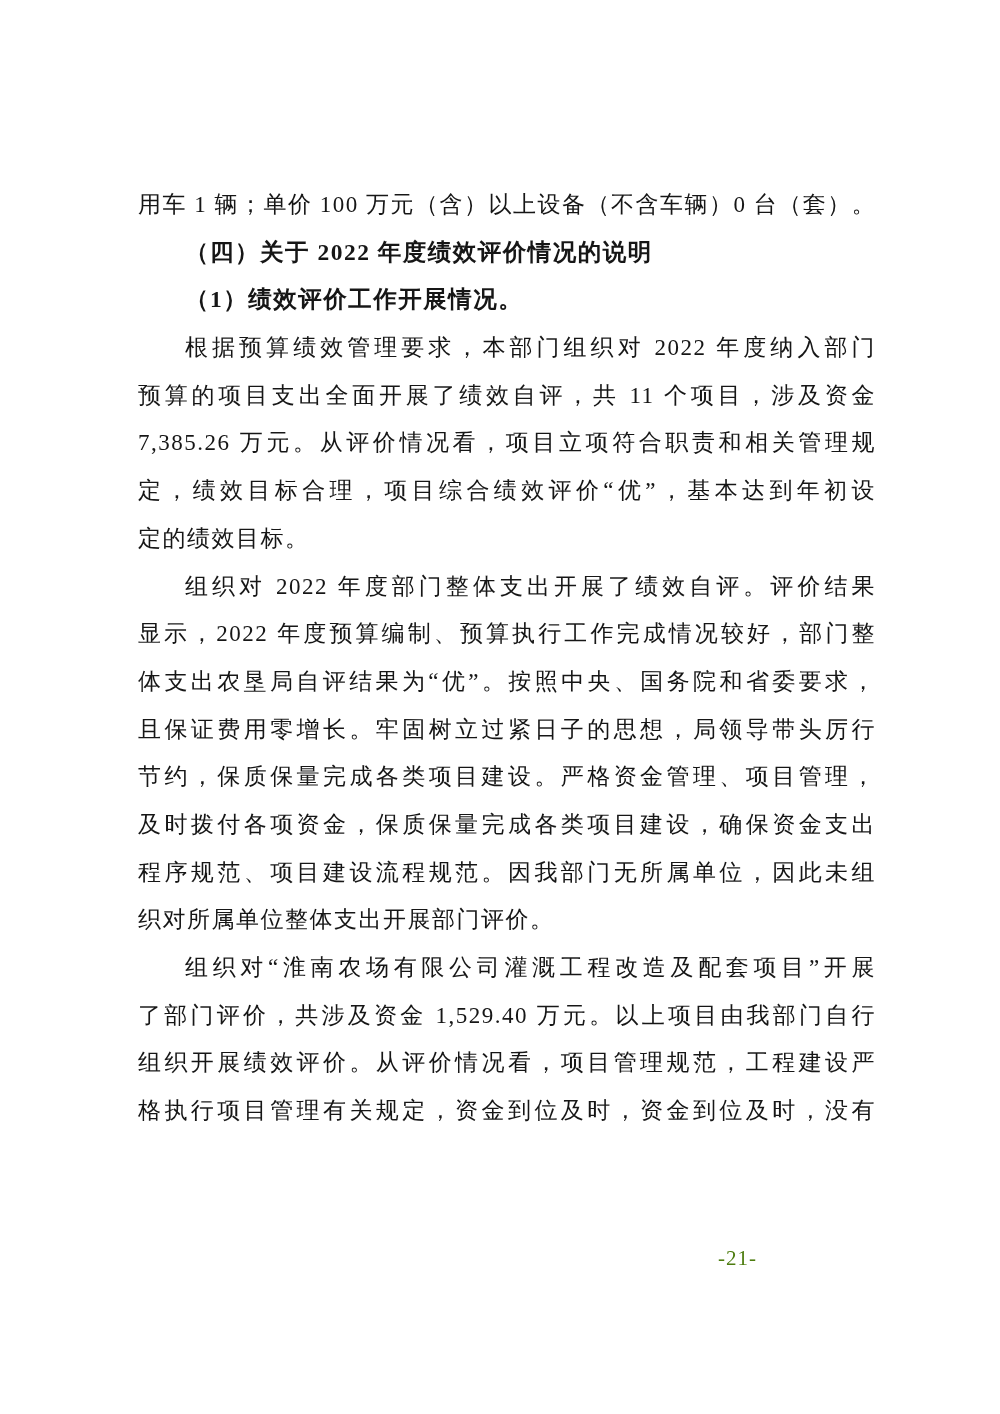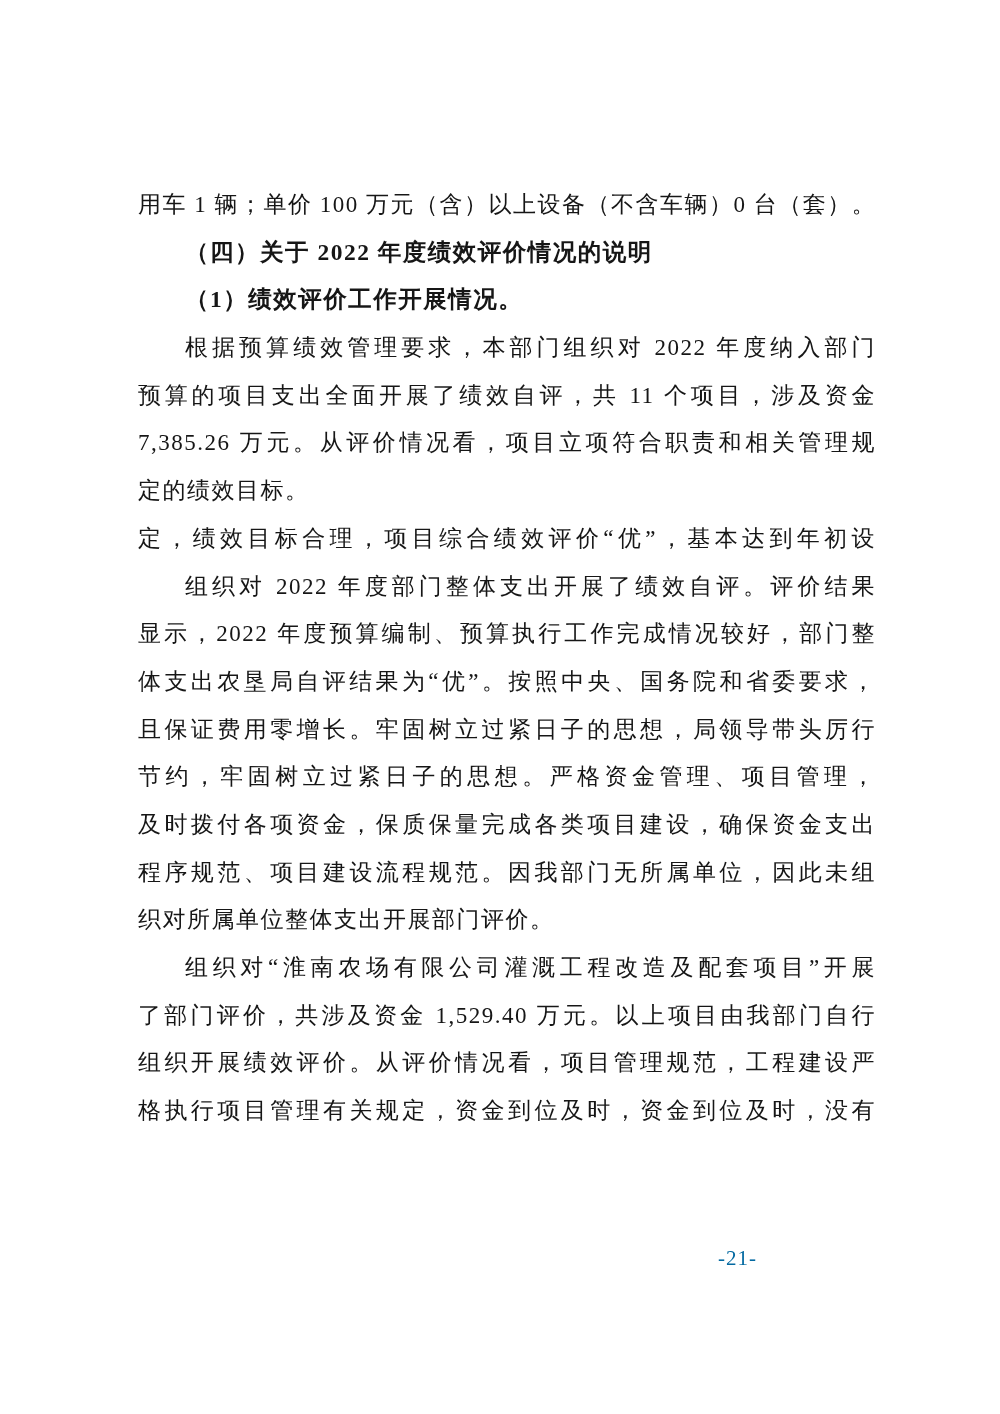--- a/index.html
+++ b/index.html
@@ -48,46 +48,46 @@
     text-align-last: left;
     text-indent: 47px;
     font-size: 23.5px;
   }
   .pagenum {
     position: absolute;
     top: 1246px;
     right: 122px;
     font-size: 21px;
     letter-spacing: 1px;
-    color: #0369a1;
+    color: #4d7c0f;
   }
 </style>
 </head>
 <body>
 
 <div class="page">
   <div class="content">
 
     <div class="ln">用车 1 辆；单价 100 万元（含）以上设备（不含车辆）0 台（套）。</div>
 
     <div class="ln heading">（四）关于 2022 年度绩效评价情况的说明</div>
 
     <div class="ln heading">（1）绩效评价工作开展情况。</div>
 
     <div class="ln indent">根据预算绩效管理要求，本部门组织对 2022 年度纳入部门</div>
     <div class="ln">预算的项目支出全面开展了绩效自评，共 11 个项目，涉及资金</div>
     <div class="ln">7,385.26 万元。从评价情况看，项目立项符合职责和相关管理规</div>
+    <div class="ln">定，绩效目标合理，项目综合绩效评价“优”，基本达到年初设</div>
     <div class="ln end">定的绩效目标。</div>
-    <div class="ln">定，绩效目标合理，项目综合绩效评价“优”，基本达到年初设</div>
 
     <div class="ln indent">组织对 2022 年度部门整体支出开展了绩效自评。评价结果</div>
     <div class="ln">显示，2022 年度预算编制、预算执行工作完成情况较好，部门整</div>
     <div class="ln">体支出农垦局自评结果为“优”。按照中央、国务院和省委要求，</div>
     <div class="ln">且保证费用零增长。牢固树立过紧日子的思想，局领导带头厉行</div>
-    <div class="ln">节约，牢固树立过紧日子的思想。严格资金管理、项目管理，</div>
+    <div class="ln">节约，保质保量完成各类项目建设。严格资金管理、项目管理，</div>
     <div class="ln">及时拨付各项资金，保质保量完成各类项目建设，确保资金支出</div>
     <div class="ln">程序规范、项目建设流程规范。因我部门无所属单位，因此未组</div>
     <div class="ln end">织对所属单位整体支出开展部门评价。</div>
 
     <div class="ln indent">组织对“淮南农场有限公司灌溉工程改造及配套项目”开展</div>
     <div class="ln">了部门评价，共涉及资金 1,529.40 万元。以上项目由我部门自行</div>
     <div class="ln">组织开展绩效评价。从评价情况看，项目管理规范，工程建设严</div>
     <div class="ln">格执行项目管理有关规定，资金到位及时，资金到位及时，没有</div>
 
   </div>

